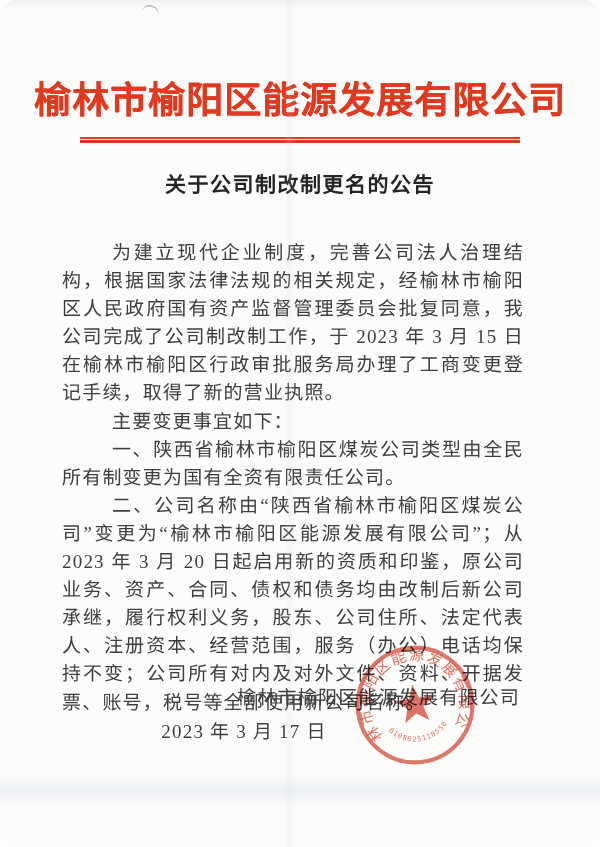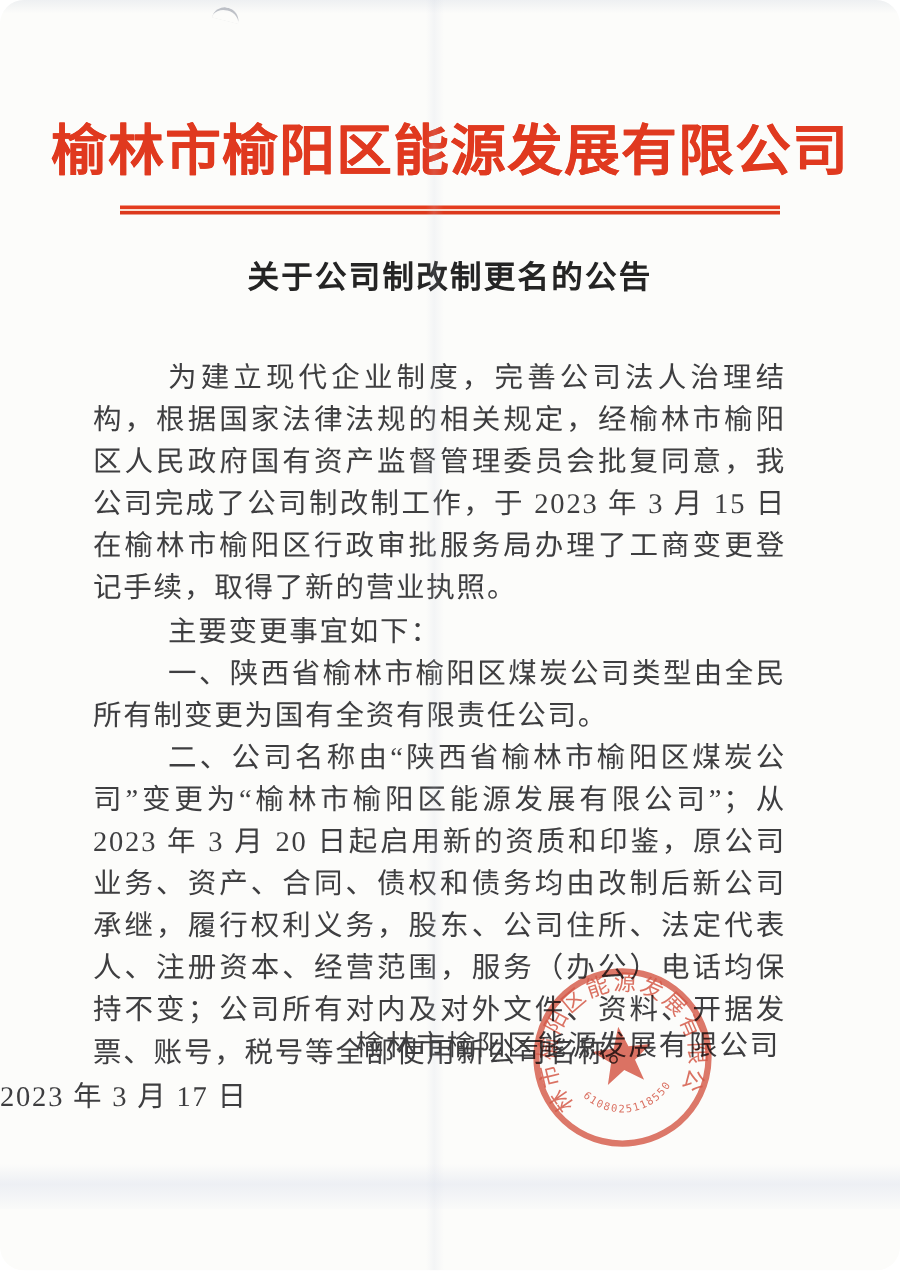--- a/index.html
+++ b/index.html
@@ -81,21 +81,21 @@
   
   .sig-block {
     position: absolute;
     left: 0; top: 684px;
     width: 100%;
     font-size: 19px;
     color: #3e3e40;
     letter-spacing: 1.2px;
   }
   .sig-line  { text-align: right; padding-right: 80px;  line-height: 28px; }
-  .date-line { text-align: left; padding-right: 112px; line-height: 28px; margin-top: 6px; }
+  .date-line { text-align: center; padding-right: 112px; line-height: 28px; margin-top: 6px; }
   
   .seal {
     position: absolute;
     left: 353px; top: 643px;
     width: 124px; height: 124px;
     transform: rotate(-8deg);
     mix-blend-mode: multiply;
     opacity: 0.88;
   }
 </style>

